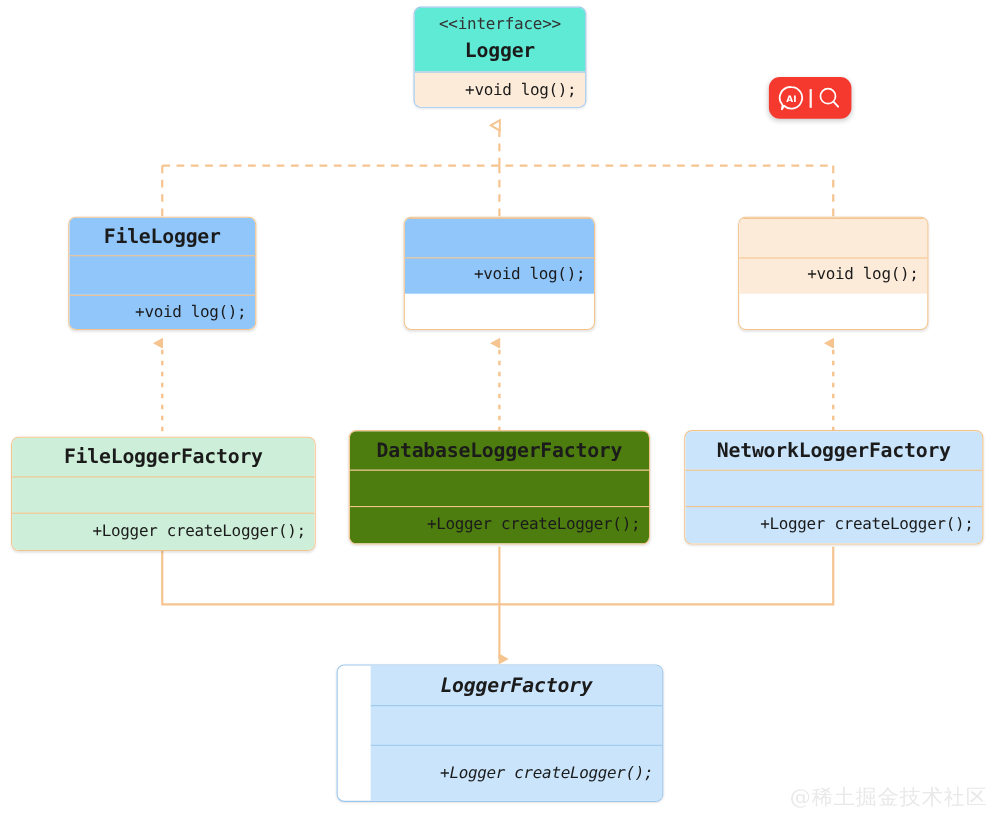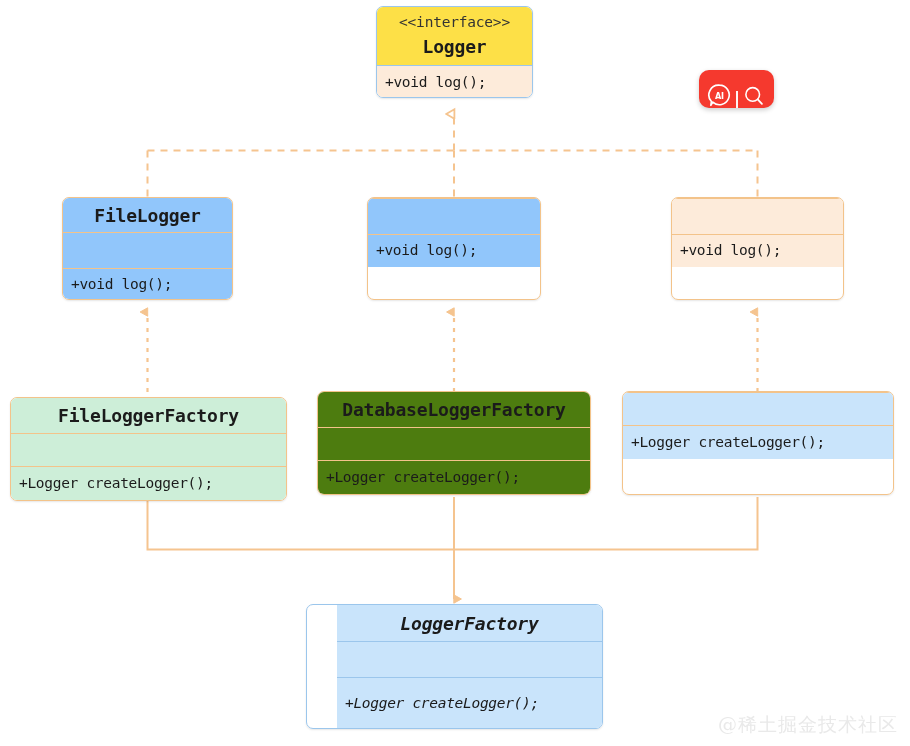--- a/index.html
+++ b/index.html
@@ -50,20 +50,21 @@
     flex-direction: column;
     justify-content: center;
   }
   .uml-row.head {
     align-items: center;
     text-align: center;
   }
   .uml-row.body,
   .uml-row.ops {
     border-top: 1.5px solid #f3c38a;
+    text-align: right;
   }
   .uml-class.iface-outline .uml-row.ops,
   .uml-class.iface-outline .uml-row.body {
     border-top-color: #9bc6ec;
   }
 
   .stereotype {
     font-size: 14.5px;
     color: #333333;
     letter-spacing: -0.2px;
@@ -84,38 +85,38 @@
     color: #1b1b1b;
     letter-spacing: -0.3px;
     line-height: 1.6;
     white-space: nowrap;
   }
   .member.abstract {
     font-style: italic;
   }
 
   
-  .fill-peach  { background: #fde047; }
+  .fill-peach  { background: #5eead4; }
   .fill-peach2 { background: #fdebda; }
   .fill-blue   { background: #91c6fb; }
   .fill-lblue  { background: #c9e4fb; }
   .fill-green  { background: #cdeed8; }
   .fill-purple { background: #4d7c0f; }
 
   
   #brand-badge {
     position: absolute;
     left: 699px;
     top: 70px;
     width: 75px;
     height: 38px;
     background: #f5392e;
     border-radius: 10px;
     display: flex;
-    align-items: flex-end;
+    align-items: center;
     justify-content: center;
     box-shadow: 0 2px 5px rgba(0,0,0,0.20);
   }
   #brand-badge .sep {
     width: 1.5px;
     height: 17px;
     background: #ffffff;
     margin: 0 4px;
     opacity: 0.95;
   }
@@ -226,20 +227,23 @@
     <div class="uml-row head fill-purple" style="height:35px;">
       <div class="cls-name">DatabaseLoggerFactory</div>
     </div>
     <div class="uml-row body fill-purple" style="height:33px;"></div>
     <div class="uml-row ops fill-purple" style="height:34px;">
       <div class="member">+Logger createLogger();</div>
     </div>
   </div>
 
   <div class="uml-class" style="left:622px; top:391px; width:272px; height:104px;">
+    <div class="uml-row head fill-lblue" style="height:35px;">
+      <div class="cls-name">NetworkLoggerFactory</div>
+    </div>
     <div class="uml-row body fill-lblue" style="height:33px;"></div>
     <div class="uml-row ops fill-lblue" style="height:34px;">
       <div class="member">+Logger createLogger();</div>
     </div>
   </div>
 
   <div class="uml-class iface-outline" style="left:306px; top:604px; width:297px; height:125px;padding-left:30px;">
     <div class="uml-row head fill-lblue" style="height:36px;">
       <div class="cls-name abstract">LoggerFactory</div>
     </div>

